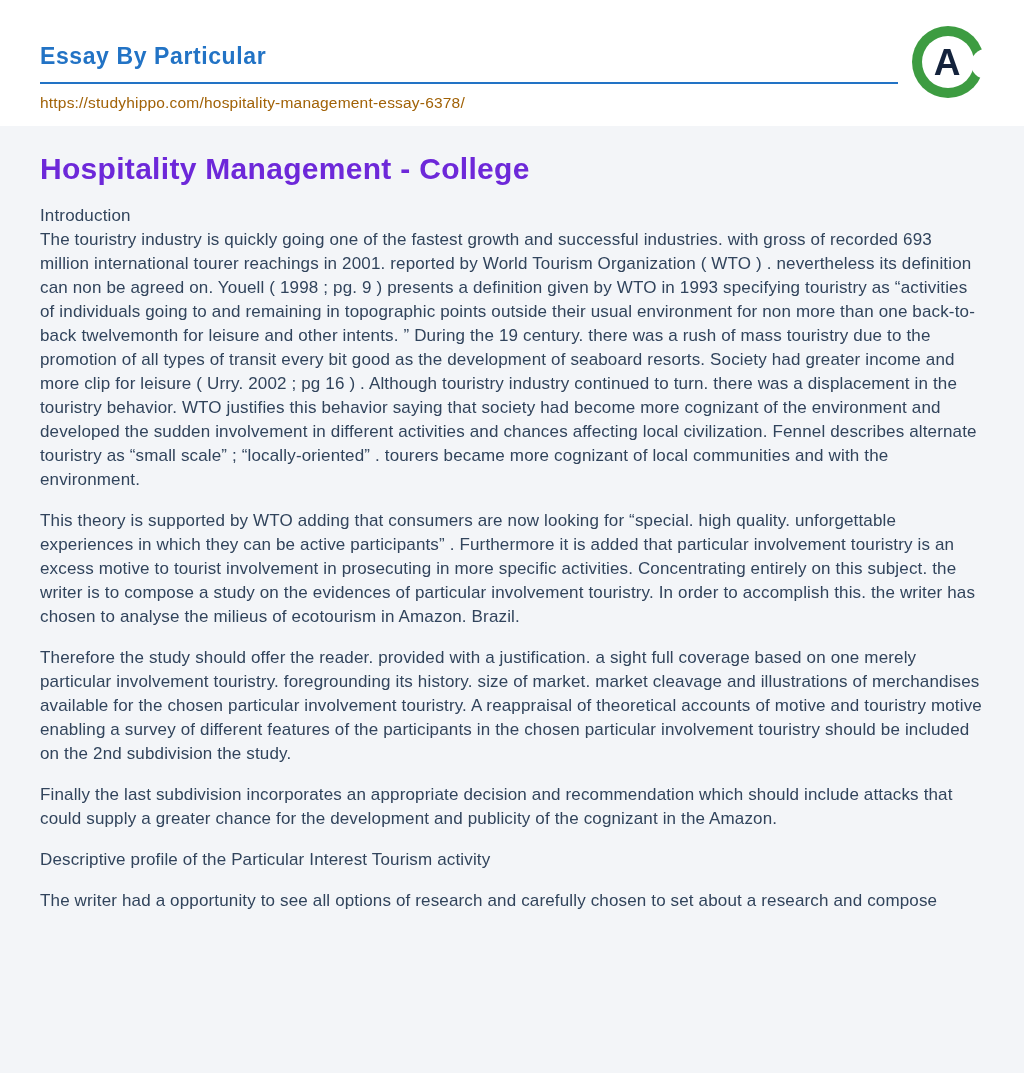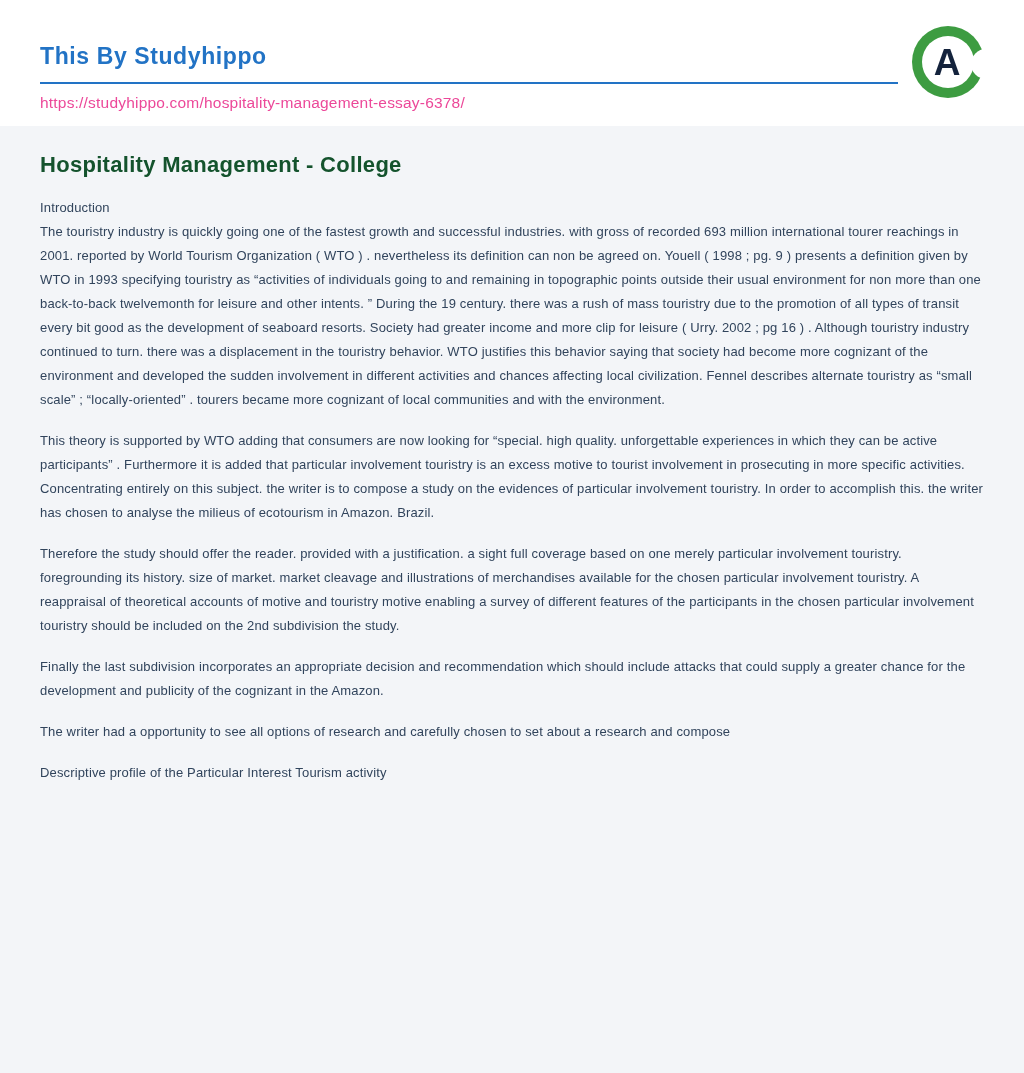--- a/index.html
+++ b/index.html
@@ -25,58 +25,58 @@
     letter-spacing: 0.6px;
     line-height: 1.1;
   }
   .divider {
     height: 2px;
     background: #2273c5;
     margin: 13px 0 10px 0;
     width: 100%;
   }
   .url {
-    color: #ec4899;
+    color: #a16207;
     font-size: 15.5px;
     letter-spacing: 0.2px;
     text-decoration: none;
     cursor: pointer;
   }
   .logo {
     position: absolute;
     top: 24px;
     right: 38px;
     width: 76px;
     height: 76px;
   }
   .content {
     padding: 24px 40px 0 40px;
   }
   .article-title {
-    color: #14532d;
-    font-size: 22px;
+    color: #6d28d9;
+    font-size: 30px;
     font-weight: bold;
     letter-spacing: 0.3px;
     margin: 2px 0 18px 0;
   }
   .article-body .para {
     color: #31445c;
-    font-size: 13px;
+    font-size: 17px;
     line-height: 24px;
     margin-bottom: 17px;
     white-space: pre-line;
     letter-spacing: 0.15px;
   }
 </style>
 </head>
 <body>
 
 <div class="header">
   <div class="header-left">
-    <div class="site-title">This By Studyhippo</div>
+    <div class="site-title">Essay By Particular</div>
     <div class="divider"></div>
     <a class="url">https://studyhippo.com/hospitality-management-essay-6378/</a>
   </div>
   <div class="logo">
     <svg viewBox="0 0 76 76" width="76" height="76">
       <circle cx="38" cy="38" r="36" fill="#3d9c41"></circle>
       <circle cx="38" cy="38" r="26" fill="#ffffff"></circle>
       <circle cx="76" cy="40" r="15" fill="#ffffff"></circle>
       <text x="37" y="51" text-anchor="middle" font-family="Liberation Sans, sans-serif" font-size="37" font-weight="bold" fill="#14233c">A</text>
     </svg>
@@ -84,16 +84,16 @@
 </div>
 
 <div class="content">
   <h1 class="article-title">Hospitality Management - College</h1>
   <div class="article-body">
       <p class="para">Introduction
 The touristry industry is quickly going one of the fastest growth and successful industries. with gross of recorded 693 million international tourer reachings in 2001. reported by World Tourism Organization ( WTO ) . nevertheless its definition can non be agreed on. Youell ( 1998 ; pg. 9 ) presents a definition given by WTO in 1993 specifying touristry as “activities of individuals going to and remaining in topographic points outside their usual environment for non more than one back-to-back twelvemonth for leisure and other intents. ” During the 19 century. there was a rush of mass touristry due to the promotion of all types of transit every bit good as the development of seaboard resorts. Society had greater income and more clip for leisure ( Urry. 2002 ; pg 16 ) . Although touristry industry continued to turn. there was a displacement in the touristry behavior. WTO justifies this behavior saying that society had become more cognizant of the environment and developed the sudden involvement in different activities and chances affecting local civilization. Fennel describes alternate touristry as “small scale” ; “locally-oriented” . tourers became more cognizant of local communities and with the environment.</p>
       <p class="para">This theory is supported by WTO adding that consumers are now looking for “special. high quality. unforgettable experiences in which they can be active participants” . Furthermore it is added that particular involvement touristry is an excess motive to tourist involvement in prosecuting in more specific activities. Concentrating entirely on this subject. the writer is to compose a study on the evidences of particular involvement touristry. In order to accomplish this. the writer has chosen to analyse the milieus of ecotourism in Amazon. Brazil.</p>
       <p class="para">Therefore the study should offer the reader. provided with a justification. a sight full coverage based on one merely particular involvement touristry. foregrounding its history. size of market. market cleavage and illustrations of merchandises available for the chosen particular involvement touristry. A reappraisal of theoretical accounts of motive and touristry motive enabling a survey of different features of the participants in the chosen particular involvement touristry should be included on the 2nd subdivision the study.</p>
       <p class="para">Finally the last subdivision incorporates an appropriate decision and recommendation which should include attacks that could supply a greater chance for the development and publicity of the cognizant in the Amazon.</p>
+      <p class="para">Descriptive profile of the Particular Interest Tourism activity</p>
       <p class="para">The writer had a opportunity to see all options of research and carefully chosen to set about a research and compose</p>
-      <p class="para">Descriptive profile of the Particular Interest Tourism activity</p>
     </div>
 </div>
 
 </body></html>

